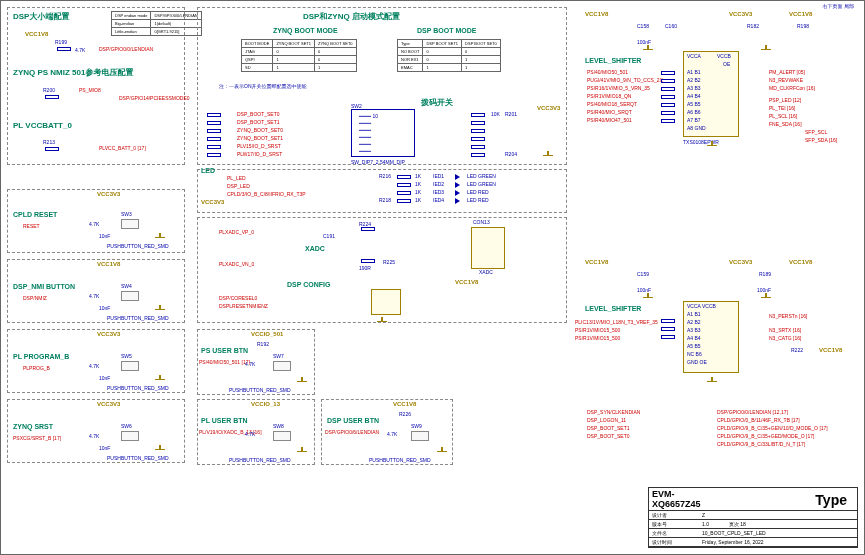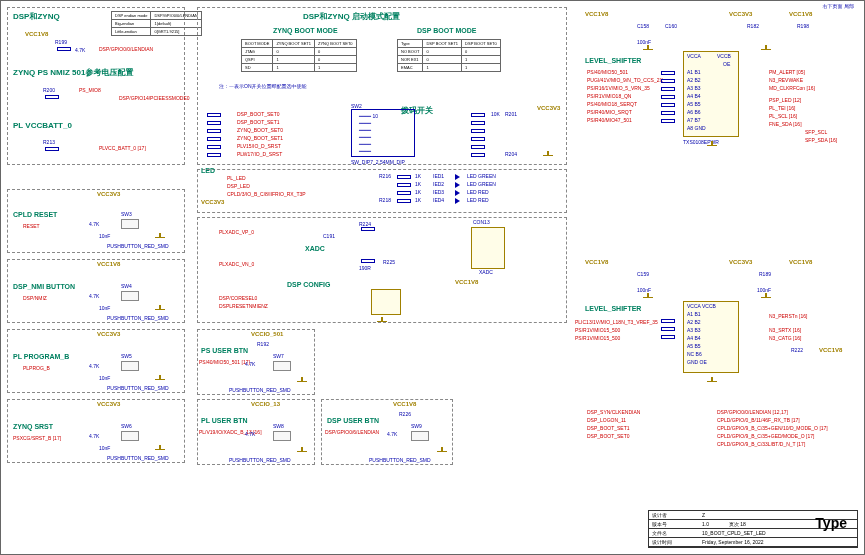--- a/index.html
+++ b/index.html
@@ -23,21 +23,21 @@
   .gnd::before { content:''; position:absolute; top:0; left:4px; width:2px; height:4px; background:#a08000;}
   .gnd::after { content:''; position:absolute; top:4px; left:0; width:10px; height:1px; background:#a08000; box-shadow:0 2px 0 -1px #a08000, 0 4px 0 -2px #a08000;}
   .resistor { border:1px solid #00a; position:absolute; width:14px; height:4px; }
   .diode { position:absolute; width:0; height:0; border-top:3px solid transparent; border-bottom:3px solid transparent; border-left:5px solid #00a; }
 </style>
 </head>
 <body>
 
 <div class="dash-box" style="left:6px; top:6px; width:178px; height:158px;"></div>
 
-<div class="title" style="left:12px; top:10px;">DSP和ZYNQ</div>
+<div class="title" style="left:12px; top:10px;">DSP大小端配置</div>
 <table class="tb" style="left:110px; top:10px;">
   <tbody>
       <tr>
         <td>DSP endian mode</td>
         <td>DSP/GPIO0/0/LENDIAN</td>
       </tr>
   <tr>
         <td>Big-endian</td>
         <td>1(default)</td>
       </tr>
@@ -155,21 +155,21 @@
       </tr>
   <tr>
         <td>EMAC</td>
         <td>1</td>
         <td>1</td>
       </tr>
 </tbody>
   </table>
 <div class="blue-txt" style="left:218px; top:82px;">注：一表示ON开关位置即配置选中使能</div>
 
-<div class="title" style="left:400px; top:96px;margin-top:8px;">拨码开关</div>
+<div class="title" style="left:420px; top:96px;">拨码开关</div>
 <div class="red-txt" style="left:236px; top:110px;">DSP_BOOT_SET0</div>
 <div class="red-txt" style="left:236px; top:118px;">DSP_BOOT_SET1</div>
 <div class="red-txt" style="left:236px; top:126px;">ZYNQ_BOOT_SET0</div>
 <div class="red-txt" style="left:236px; top:134px;">ZYNQ_BOOT_SET1</div>
 <div class="red-txt" style="left:236px; top:142px;">PLV15/IO_D_SRST</div>
 <div class="red-txt" style="left:236px; top:150px;">PLW17/IO_D_SRST</div>
 
 <div class="resistor" style="left:206px; top:112px;"></div>
 <div class="resistor" style="left:206px; top:120px;"></div>
 <div class="resistor" style="left:206px; top:128px;"></div>
@@ -373,20 +373,23 @@
 <div class="red-txt" style="left:586px; top:416px;">DSP_LOGON_11</div>
 <div class="red-txt" style="left:586px; top:424px;">DSP_BOOT_SET1</div>
 <div class="red-txt" style="left:586px; top:432px;">DSP_BOOT_SET0</div>
 <div class="red-txt" style="left:716px; top:408px;">DSP/GPIO0/0/LENDIAN  [12,17]</div>
 <div class="red-txt" style="left:716px; top:416px;">CPLD/GPIO/0_B/11/46F_RX_TB  [17]</div>
 <div class="red-txt" style="left:716px; top:424px;">CPLD/GPIO/9_B_C/35+GEN/10/D_MODE_O  [17]</div>
 <div class="red-txt" style="left:716px; top:432px;">CPLD/GPIO/9_B_C/35+GED/MODE_O  [17]</div>
 <div class="red-txt" style="left:716px; top:440px;">CPLD/GPIO/9_B_C/33L/BT/D_N_T  [17]</div>
 
 <div class="titleblock">
+  <div class="row" style="font-size:9px;font-weight:bold;">
+      <span>EVM-XQ6657Z45</span>
+    </div>
   <div class="row">
       <span>设计者</span>
       <span>Z</span>
     </div>
   <div class="row"><span>版本号</span><span>1.0</span><span style="margin-left:20px">页次</span>&nbsp;<span>18</span></div>
   <div class="row">
       <span>文件名</span>
       <span>10_BOOT_CPLD_SET_LED</span>
     </div>
   <div class="row">

